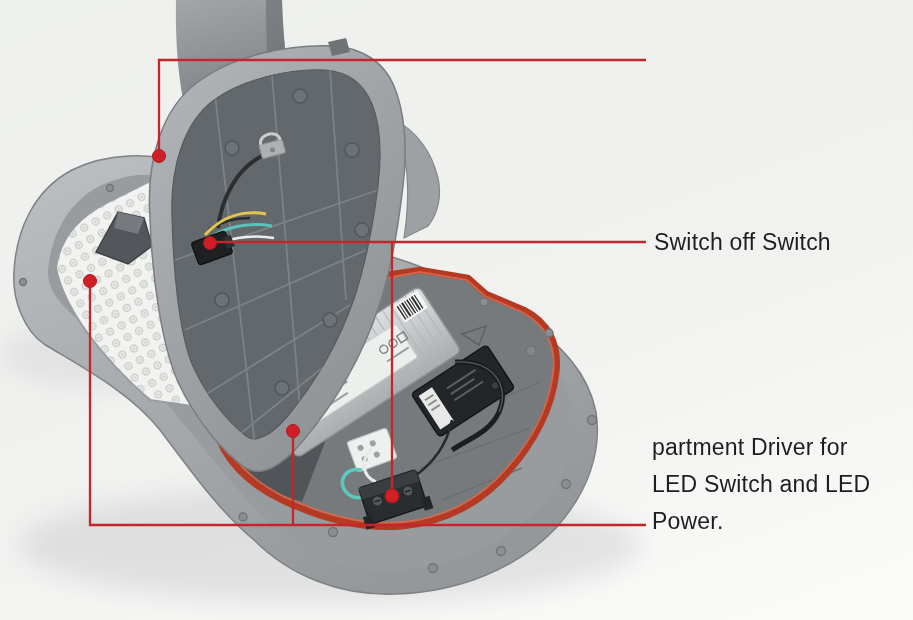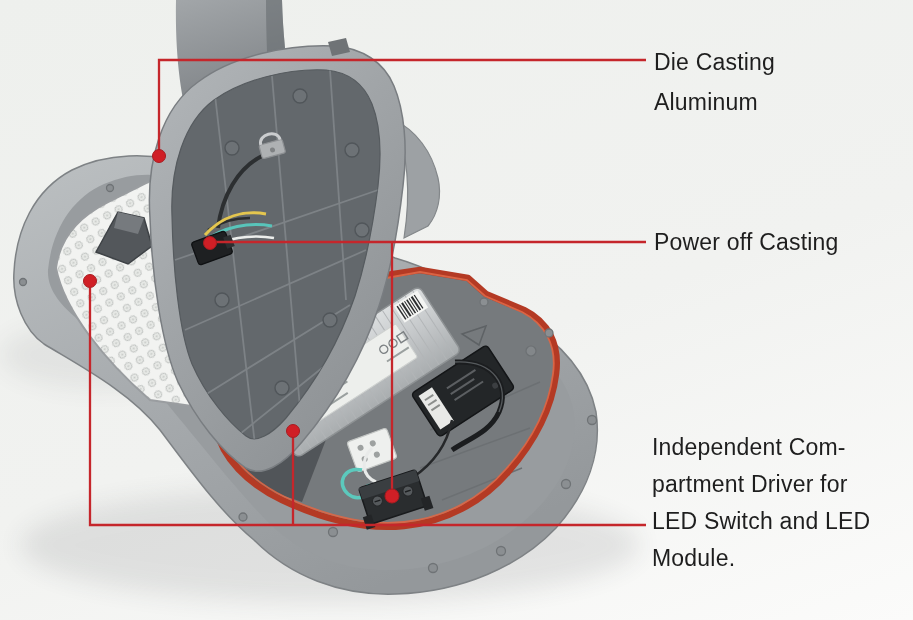--- a/index.html
+++ b/index.html
@@ -254,26 +254,21 @@
       </g>
       <g>
         <polyline class="callout-line" points="646,525 90,525 90,288"></polyline>
         <circle class="callout-dot" cx="90" cy="281" r="6.5"></circle>
         <polyline class="callout-line" points="293,525 293,438"></polyline>
         <circle class="callout-dot" cx="293" cy="431" r="6.5"></circle>
       </g>
     </g>
   </svg>
 
-  <div class="callout-label" id="label-die-casting">
-    <span class="ln">Die Casting</span>
-    <span class="ln">Aluminum</span>
-  </div>
   <div class="callout-label" id="label-power-switch">
-    <span class="ln">Power off Casting</span>
+    <span class="ln">Switch off Switch</span>
   </div>
   <div class="callout-label" id="label-compartment">
-    <span class="ln">Independent Com-</span>
     <span class="ln">partment Driver for</span>
     <span class="ln">LED Switch and LED</span>
-    <span class="ln">Module.</span>
+    <span class="ln">Power.</span>
   </div>
 </div>
 
 </body></html>

